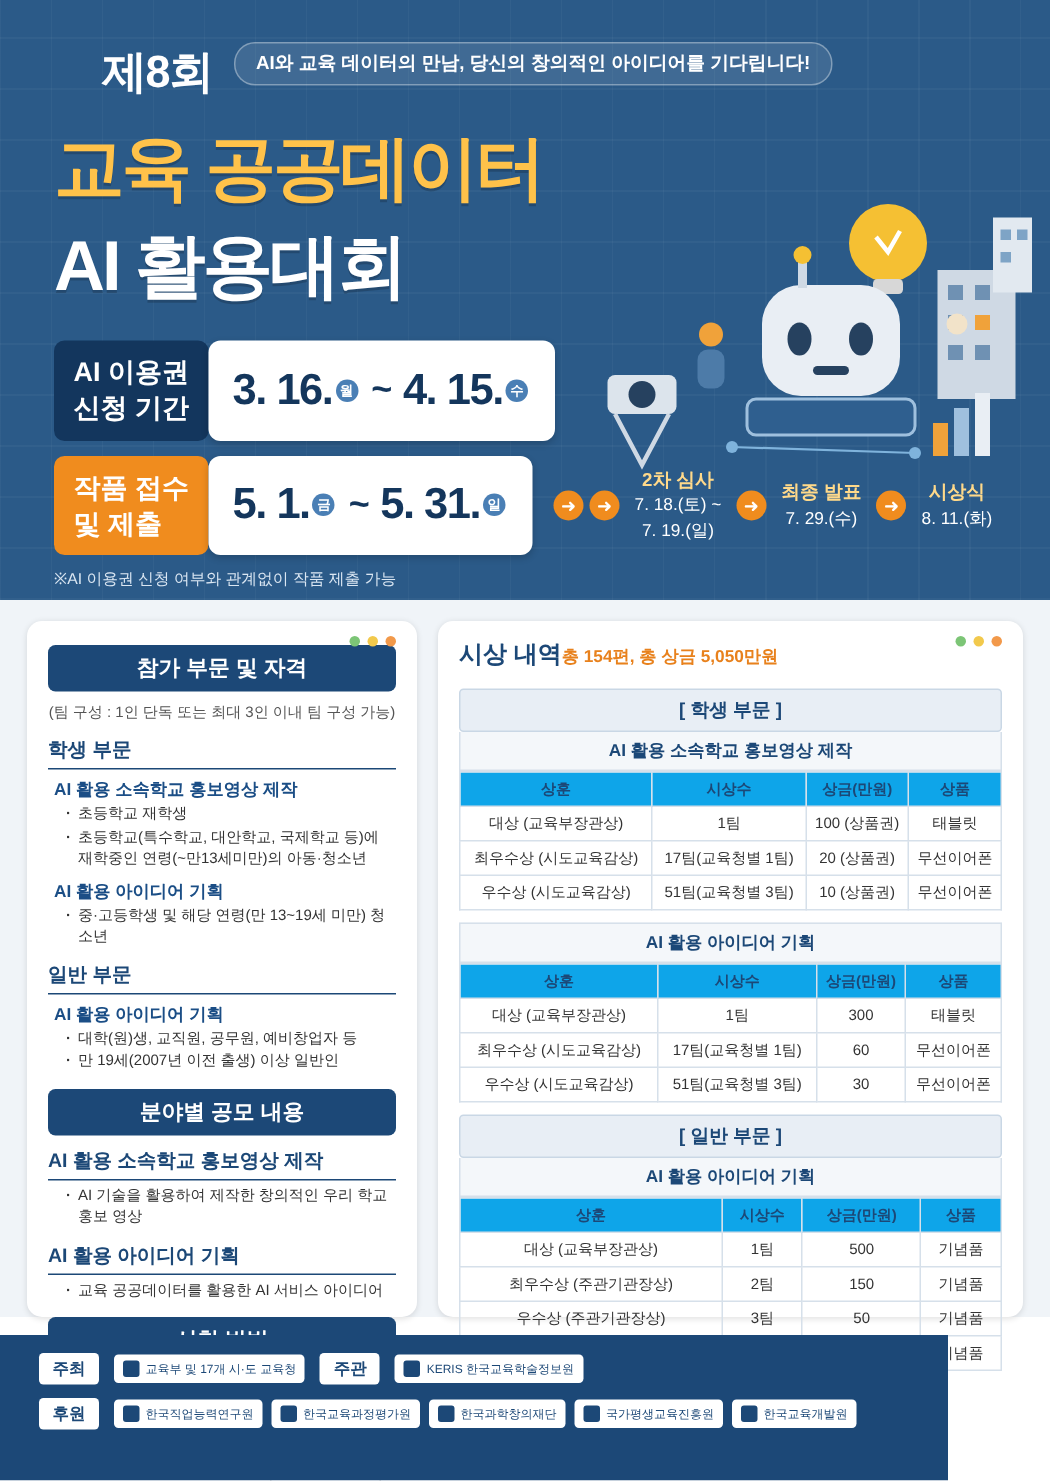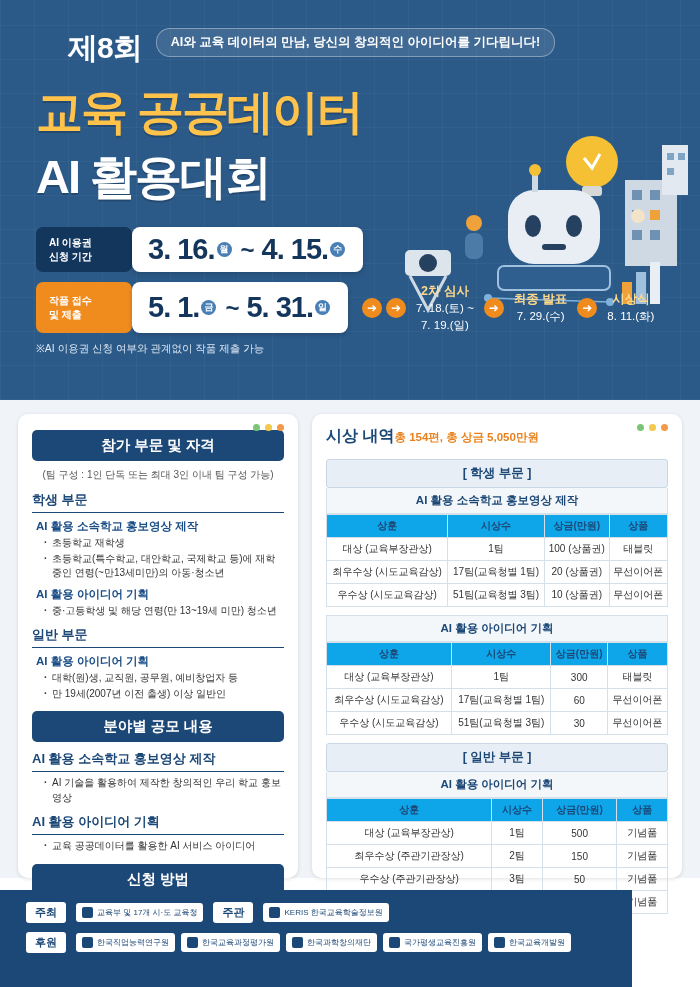--- a/index.html
+++ b/index.html
@@ -52,21 +52,21 @@
     color: #ffffff; font-size: 47px; font-weight: bold; letter-spacing: -2px;
     text-shadow: 0 2px 0 rgba(0,0,0,0.18);
   }
   
   .illus { position: absolute; right: 0; top: 40px; width: 330px; height: 290px; z-index: 2; }
 
   
   .dates { position: relative; z-index: 4; padding: 18px 0 0 36px; }
   .date-row { display: flex; align-items: stretch; margin-bottom: 10px; }
   .dl {
-    background: #13365d; color: #fff; font-size: 10px; font-weight: bold;
+    background: #13365d; color: #fff; font-size: 18px; font-weight: bold;
     border-radius: 7px; padding: 9px 13px; line-height: 1.35; min-width: 96px;
     display: flex; align-items: center; text-align: left;
   }
   .dl.orange { background: #f08c1e; }
   .dbox {
     background: #ffffff; border-radius: 8px; 
     display: flex; align-items: center; padding: 4px 16px;
     box-shadow: 0 2px 5px rgba(0,0,0,0.18);
   }
   .dval { color: #14365c; font-size: 29px; font-weight: bold; letter-spacing: -1px; }
@@ -94,21 +94,21 @@
     display: flex; gap: 14px; height: 478px;
   }
   .card {
     background: #ffffff; border-radius: 10px; box-shadow: 0 1px 4px rgba(0,0,0,0.12);
   }
   .dots { position: absolute; right: 14px; top: 10px; display: flex; gap: 5px;}
   .dot { width: 7px; height: 7px; border-radius: 50%; }
   .dot.g { background: #7cc576; } .dot.y { background: #f2c94c; } .dot.o { background: #f2994a; }
 
   
-  .left { width: 280px; position: relative; padding: 16px 14px 10px 14px; }
+  .left { width: 260px; position: relative; padding: 16px 14px 10px 14px; }
   .lhead {
     background: #1c4877; color: #fff; font-size: 14.5px; font-weight: bold;
     text-align: center; border-radius: 5px; padding: 6px 0; margin-bottom: 7px;
   }
   .lsub { color: #555; font-size: 10px; text-align: center; margin-bottom: 9px; }
   .sect-t { color: #1c4877; font-size: 13px; font-weight: bold; margin: 8px 0 4px 0;
             border-bottom: 1.5px solid #1c4877; padding-bottom: 3px;}
   .item-t { color: #1b4e86; font-size: 11.5px; font-weight: bold; margin: 6px 0 2px 4px; }
   .bullet { color: #333; font-size: 10px; line-height: 1.45; margin: 0 0 1px 12px; position: relative; padding-left: 8px;}
   .bullet::before { content: "·"; position: absolute; left: 0; font-weight: bold; }

